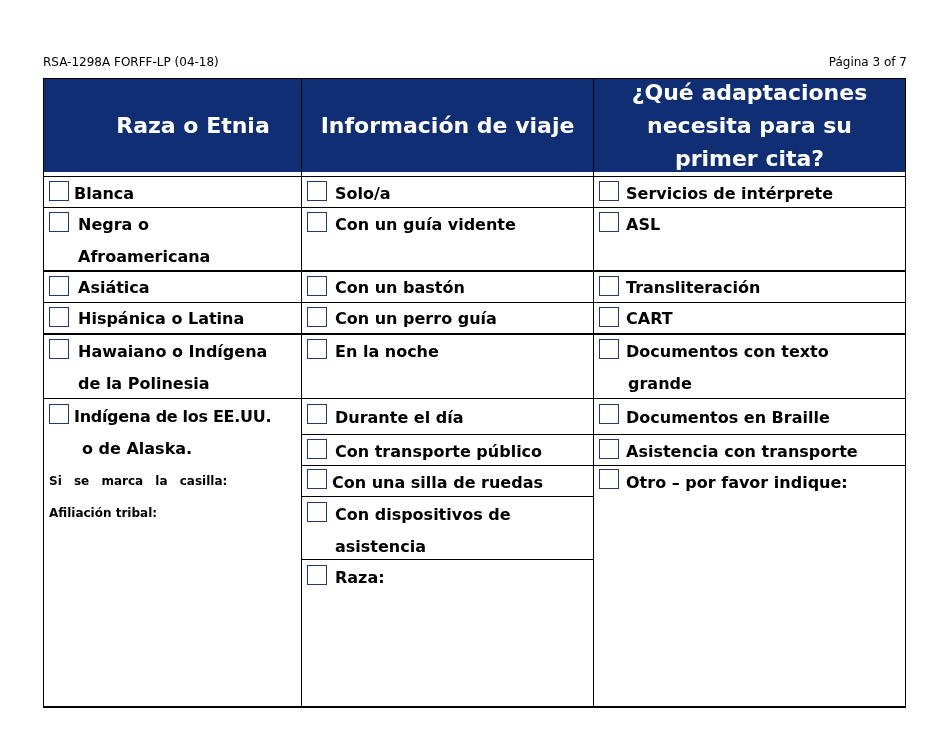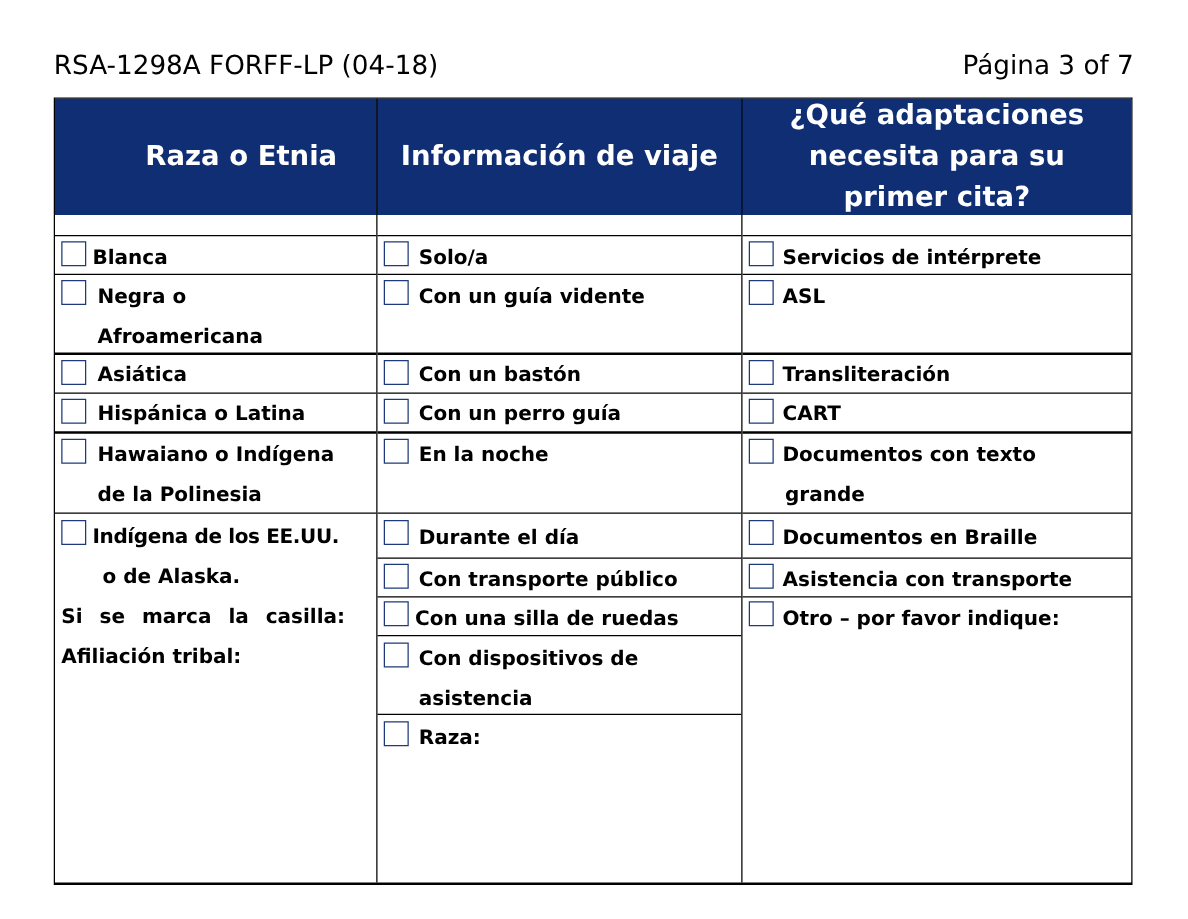--- a/index.html
+++ b/index.html
@@ -1,37 +1,37 @@
 <!DOCTYPE html>
 <html><head>
 <meta charset="utf-8">
 <style>
   html, body { margin: 0; padding: 0; background: #ffffff; }
   body {
     width: 950px; height: 735px; position: relative; overflow: hidden;
     font-family: "DejaVu Sans", sans-serif; color: #000;
   }
-  .page-header { position: absolute; top: 40px; left: 43px; right: 43px; height: 24px; font-size: 21px; }
+  .page-header { position: absolute; top: 55px; left: 43px; right: 43px; height: 24px; font-size: 12px; }
   .form-id { position: absolute; left: 0; top: 0; }
   .page-num { position: absolute; right: 0; top: 0; }
 
   .table { position: absolute; left: 43px; top: 78px; width: 863px; height: 630px;
            border: 1px solid #000; box-sizing: border-box; border-bottom-width: 2px; }
   .hdr { position: absolute; top: 0; height: 93px; background: #0f2e73; color: #fff;
          font-weight: bold; font-size: 22px; display: flex; align-items: center; justify-content: center;
          text-align: center; line-height: 33px; box-sizing: border-box; }
-  .col { position: absolute; top: 109px; bottom: 0; box-sizing: border-box; }
+  .col { position: absolute; top: 97px; bottom: 0; box-sizing: border-box; }
   .vline { position: absolute; top: 0; bottom: 0; width: 1px; background: #000; }
   .hline { position: absolute; left: 0; right: 0; height: 1px; background: #000; }
   .hline.thick { height: 2px; }
 
   .cell { position: absolute; left: 0; right: 0; box-sizing: border-box; }
   .cb { position: absolute; width: 20px; height: 20px; border: 1px solid #1f3a7a; box-sizing: border-box; background: #fff; }
   .lbl { position: absolute; font-weight: bold; font-size: 16px; line-height: 32px; white-space: nowrap; }
-  .note { position: absolute; font-weight: bold; font-size: 16px; line-height: 32px; white-space: nowrap; }
+  .note { position: absolute; font-weight: bold; font-size: 12px; line-height: 32px; white-space: nowrap; }
 </style>
 </head>
 <body>
 
 <div class="page-header">
   <span class="form-id">RSA-1298A FORFF-LP (04-18)</span>
   <span class="page-num">Página 3 of 7</span>
 </div>
 
 <div class="table">

